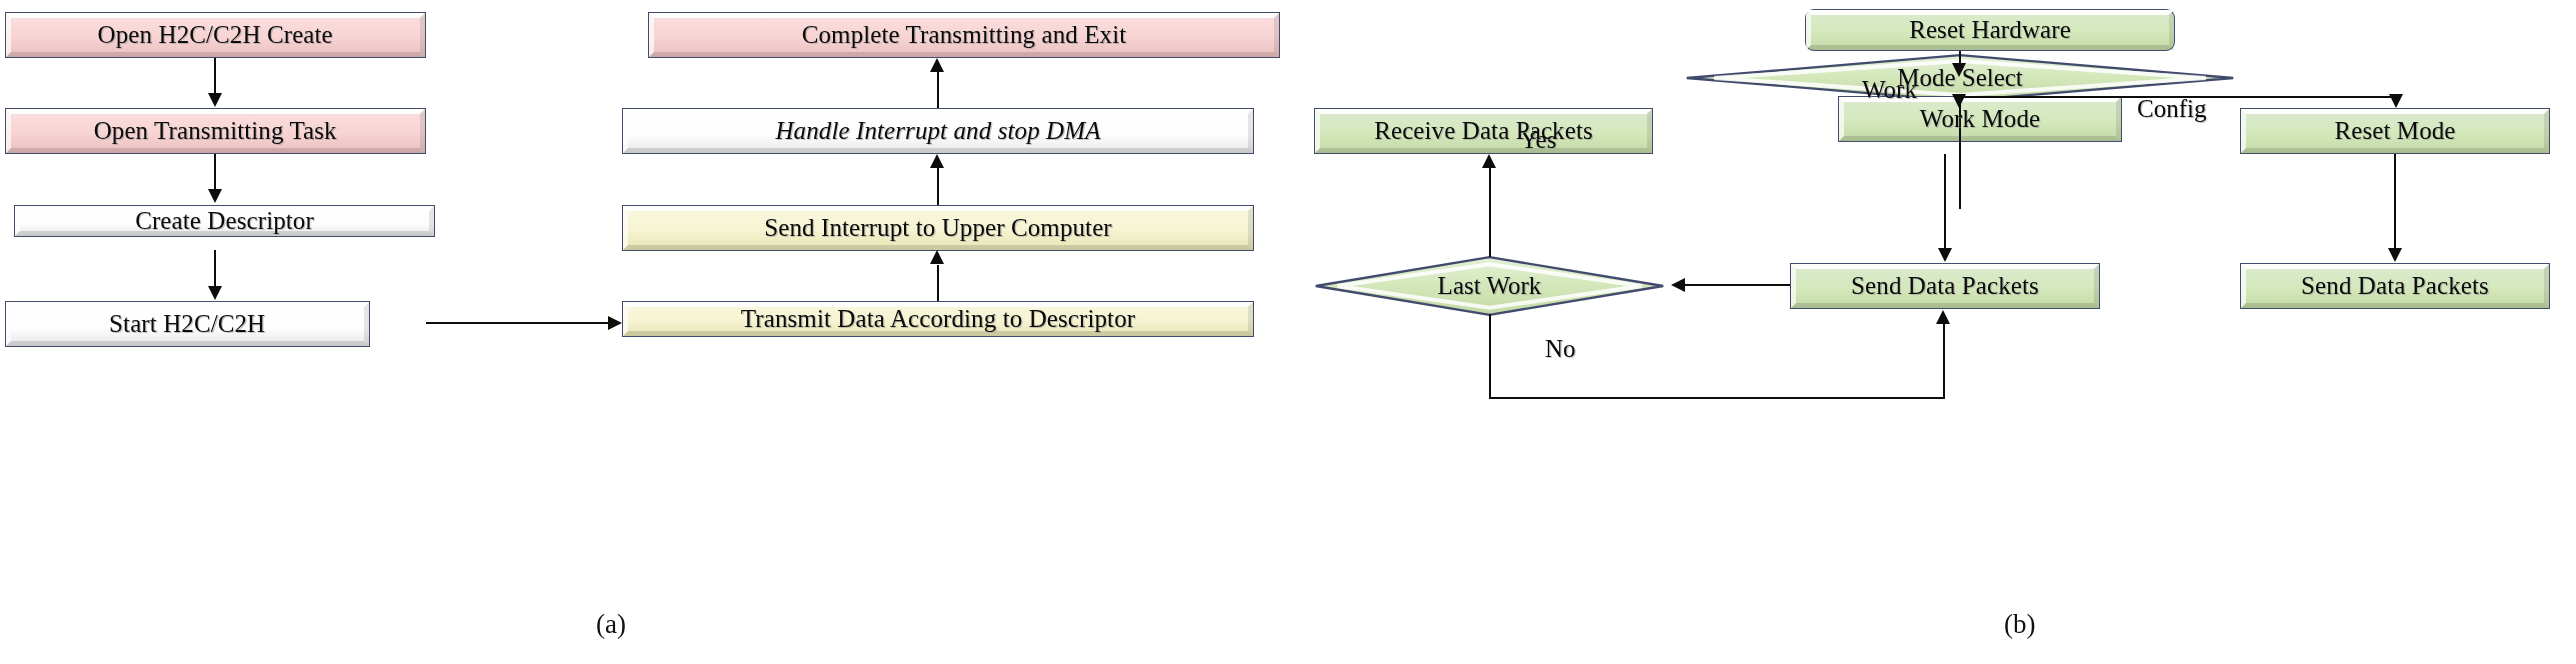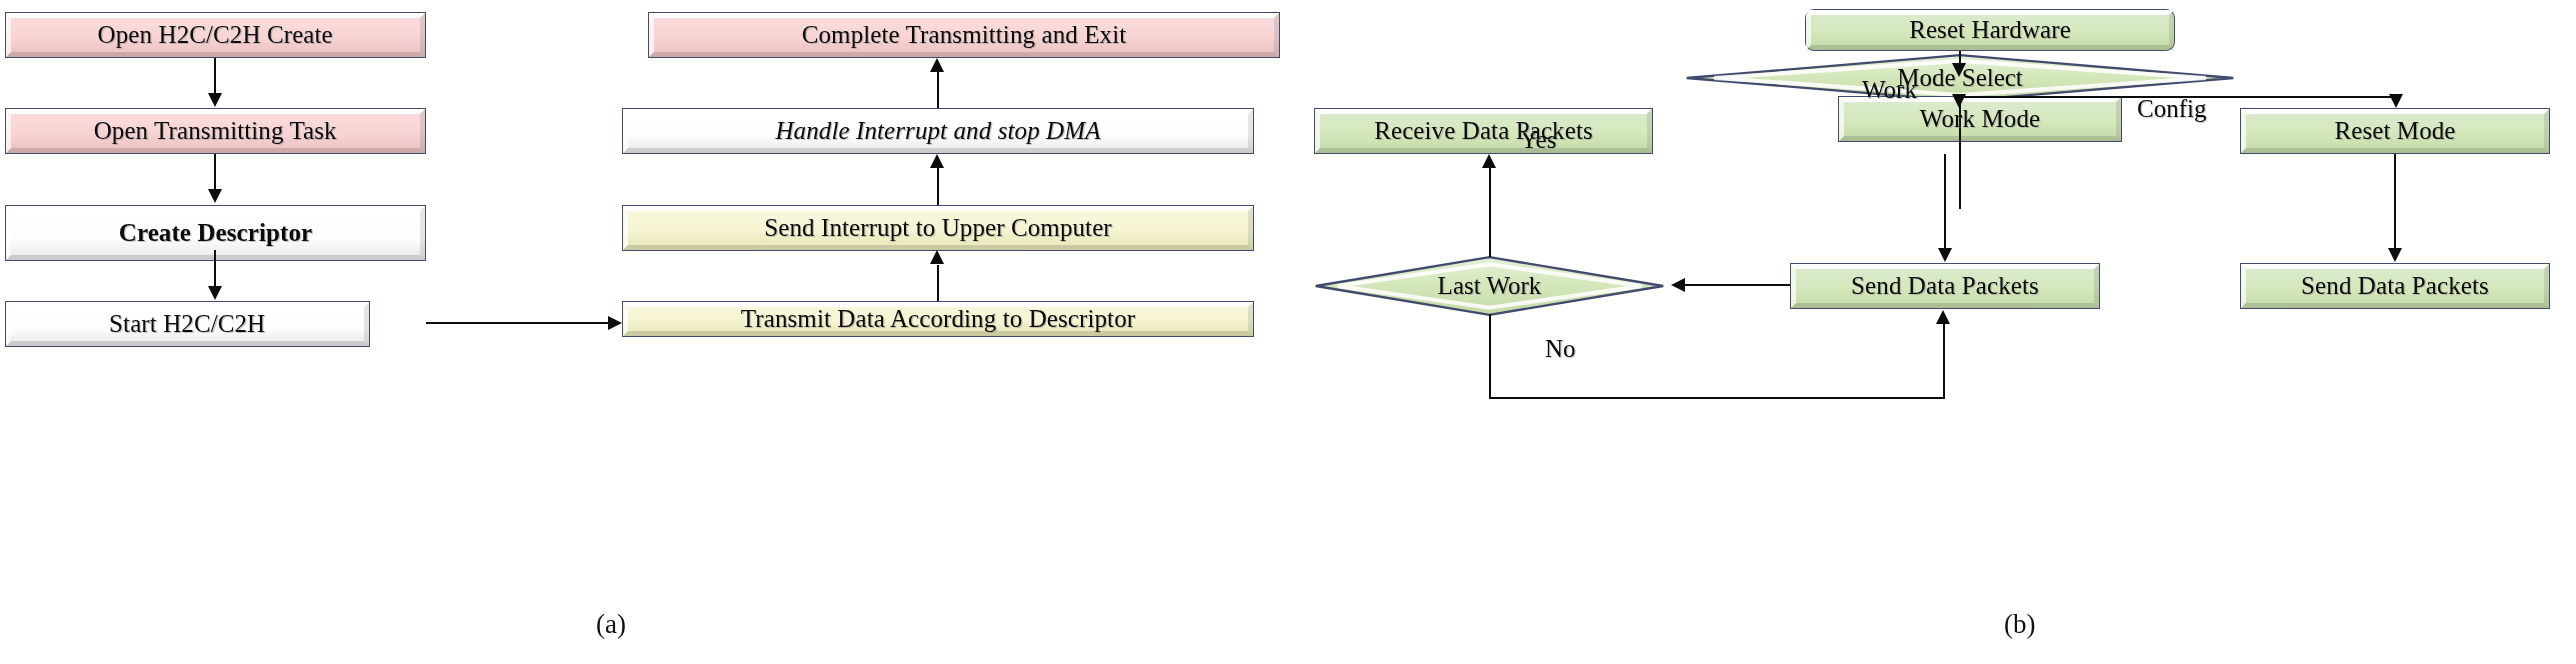--- a/index.html
+++ b/index.html
@@ -76,21 +76,21 @@
   <div>
 
     <div class="node fill-pink" style="left:4.7px;top:12.3px;width:421px;height:46px;">
       <span class="label">Open H2C/C2H Create</span>
     </div>
 
     <div class="node fill-pink" style="left:4.7px;top:108px;width:421px;height:46px;">
       <span class="label">Open Transmitting Task</span>
     </div>
 
-    <div class="node fill-white" style="left:5px;top:205px;width:421px;height:56px;font-weight:bold;">
+    <div class="node fill-white" style="left:14px;top:205px;width:421px;height:32px;">
       <span class="label">Create Descriptor</span>
     </div>
 
     <div class="node fill-white" style="left:4.7px;top:301px;width:365px;height:46px;">
       <span class="label">Start H2C/C2H</span>
     </div>
 
     <div class="node fill-pink" style="left:622px;top:12.3px;width:632px;height:46px;margin-left:26px;">
       <span class="label">Complete Transmitting and Exit</span>
     </div>

